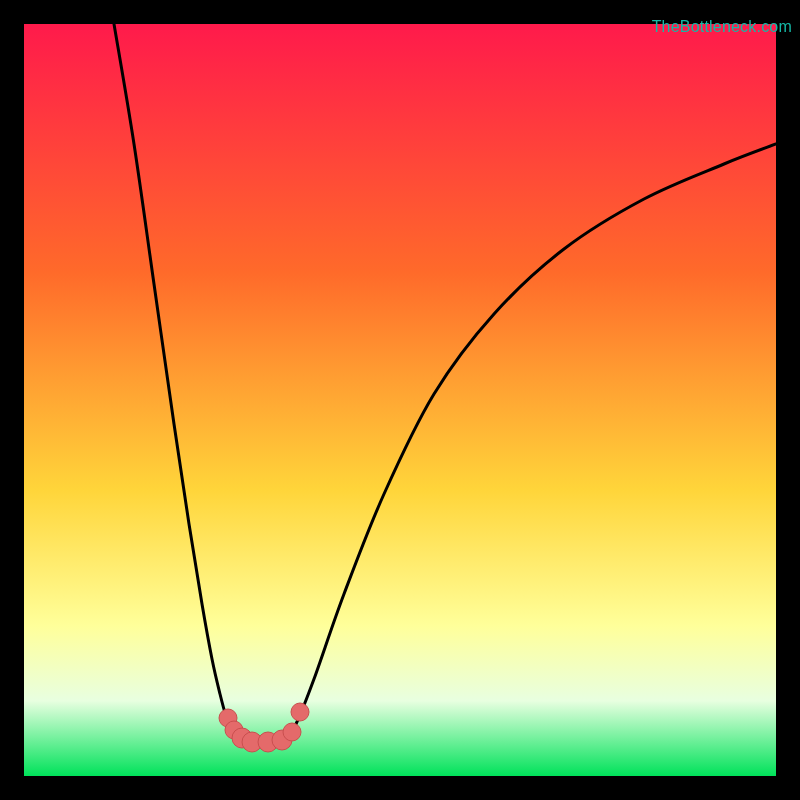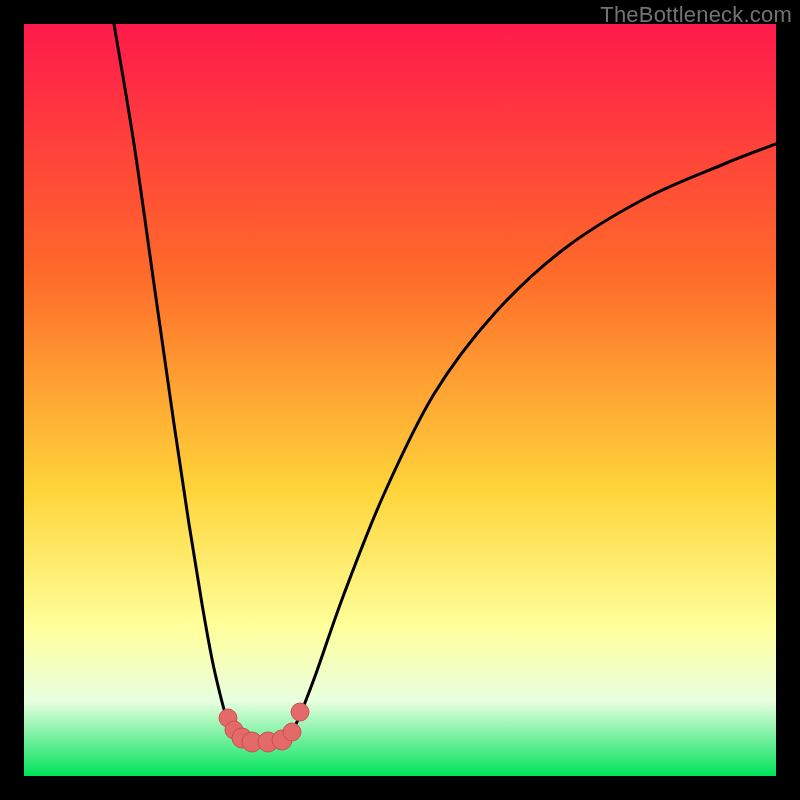--- a/index.html
+++ b/index.html
@@ -14,25 +14,25 @@
   .frame {
     position: absolute;
     left: 24px;
     top: 24px;
     width: 752px;
     height: 752px;
     background: #000;
   }
   .watermark {
     position: absolute;
-    top: 2px;
+    top: 18px;
     right: 8px;
-    font-size: 22px;
+    font-size: 16px;
     font-weight: 500;
-    color: #737373;
+    color: #14b8a6;
     letter-spacing: 0.2px;
     z-index: 10;
   }
   svg {
     display: block;
   }
 </style>
 </head>
 <body>
 

